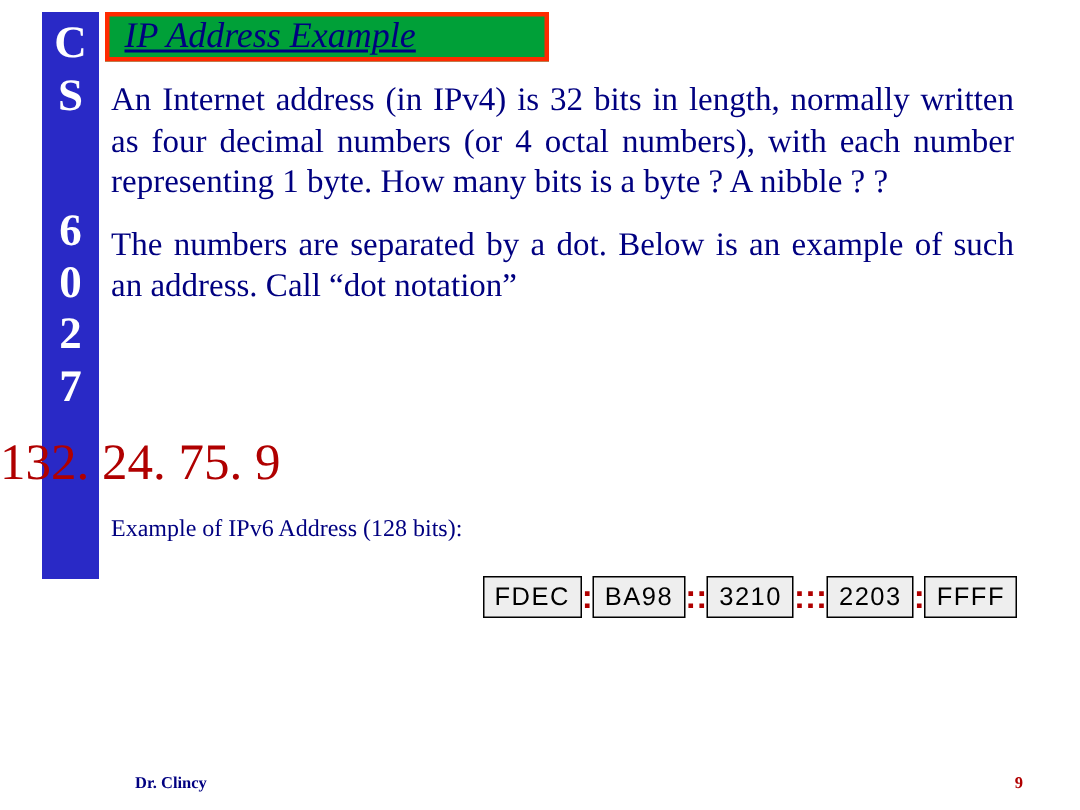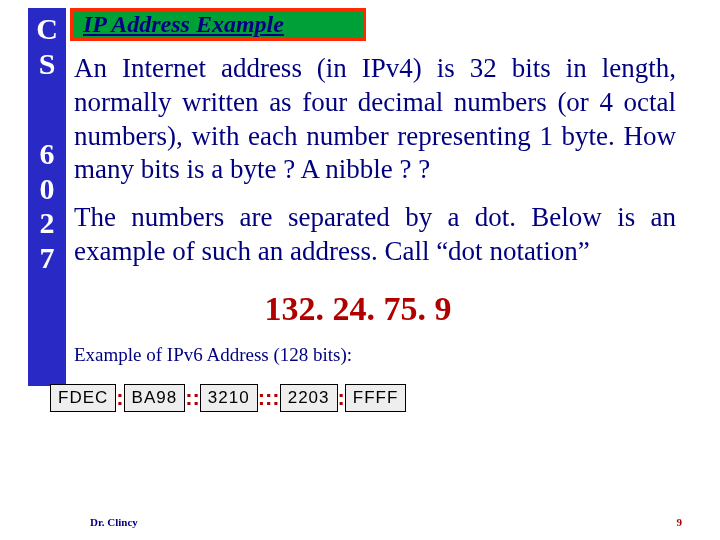--- a/index.html
+++ b/index.html
@@ -35,66 +35,65 @@
     position: absolute;
     left: 70px;
     top: 8px;
     width: 296px;
     height: 33px;
     background: #00a038;
     border: 3px solid #ff2a00;
     box-sizing: border-box;
     color: #000080;
     font-style: italic;
-    font-weight: bold;
+    font-weight: normal;
     font-size: 24px;
     padding-left: 10px;
     line-height: 27px;
     text-decoration: underline;
   }
 
   .body-text {
     position: absolute;
     left: 74px;
     top: 52px;
     width: 602px;
     color: #000080;
-    font-size: 27px;
+    font-size: 22px;
     text-align: justify;
     line-height: 1.25;
   }
   .body-text p { margin: 0 0 14px 0; }
 
   .ip-number {
     position: absolute;
     left: 0;
     top: 290px;
     width: 716px;
-    text-align: center;
     color: #b00000;
-    font-weight: bold;
+    font-weight: normal;
     font-size: 34px;
   }
 
   .ipv6-label {
     position: absolute;
     left: 74px;
     top: 344px;
     color: #000080;
-    font-size: 19px;
+    font-size: 16px;
   }
 
   .ipv6-row {
     position: absolute;
     left: 50px;
     top: 384px;
     width: 628px;
     display: flex;
     align-items: center;
-    justify-content: flex-start;
+    justify-content: flex-end;
   }
   .ipv6-box {
     border: 1px solid #000;
     background: #eee;
     font-family: Arial, sans-serif;
     font-size: 17px;
     padding: 3px 7px;
     letter-spacing: 1px;
   }
   .ipv6-sep {

